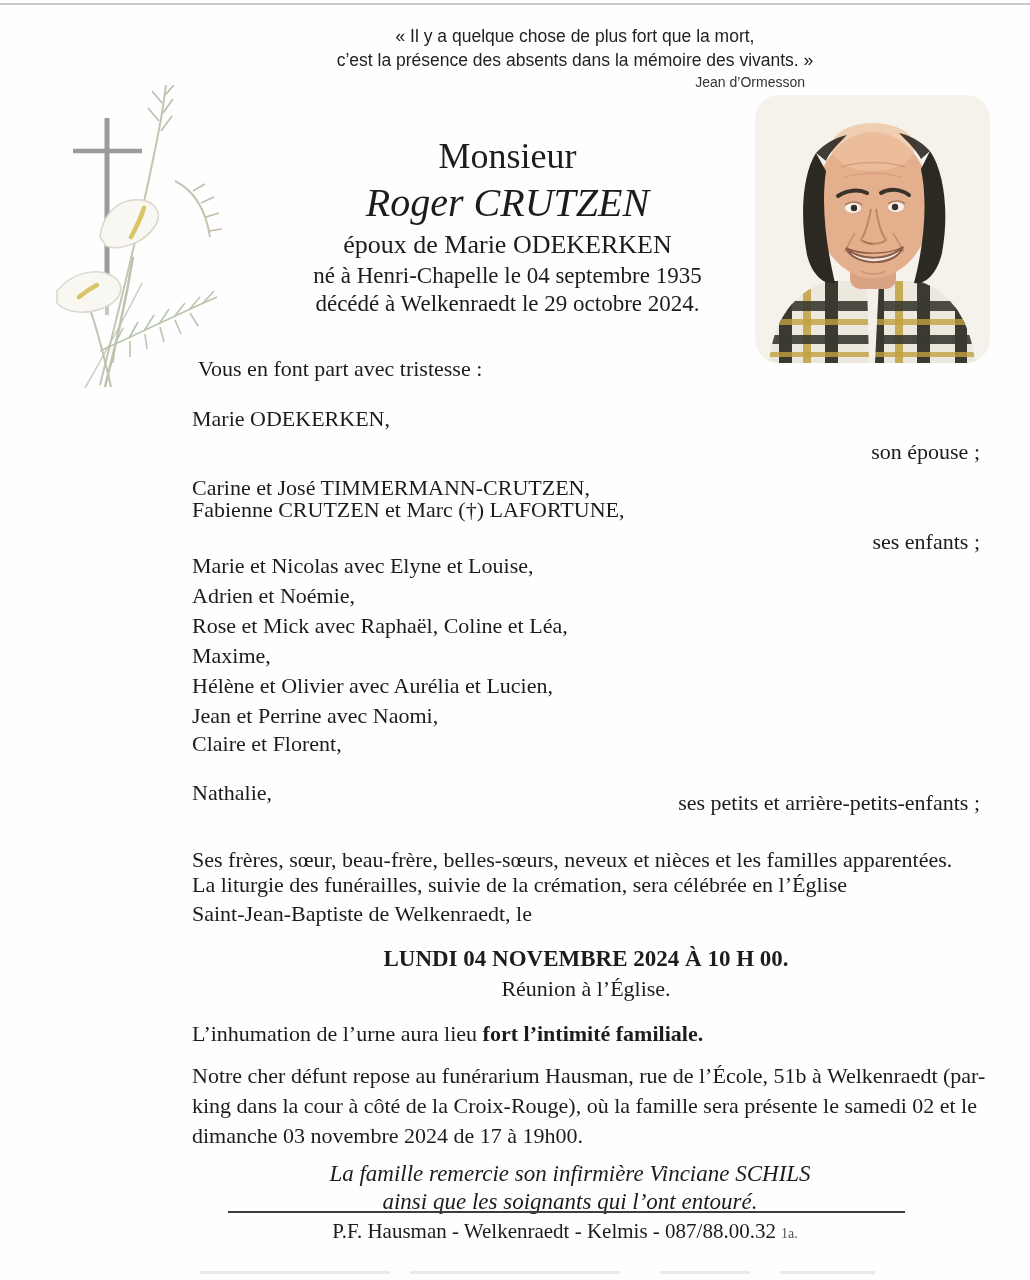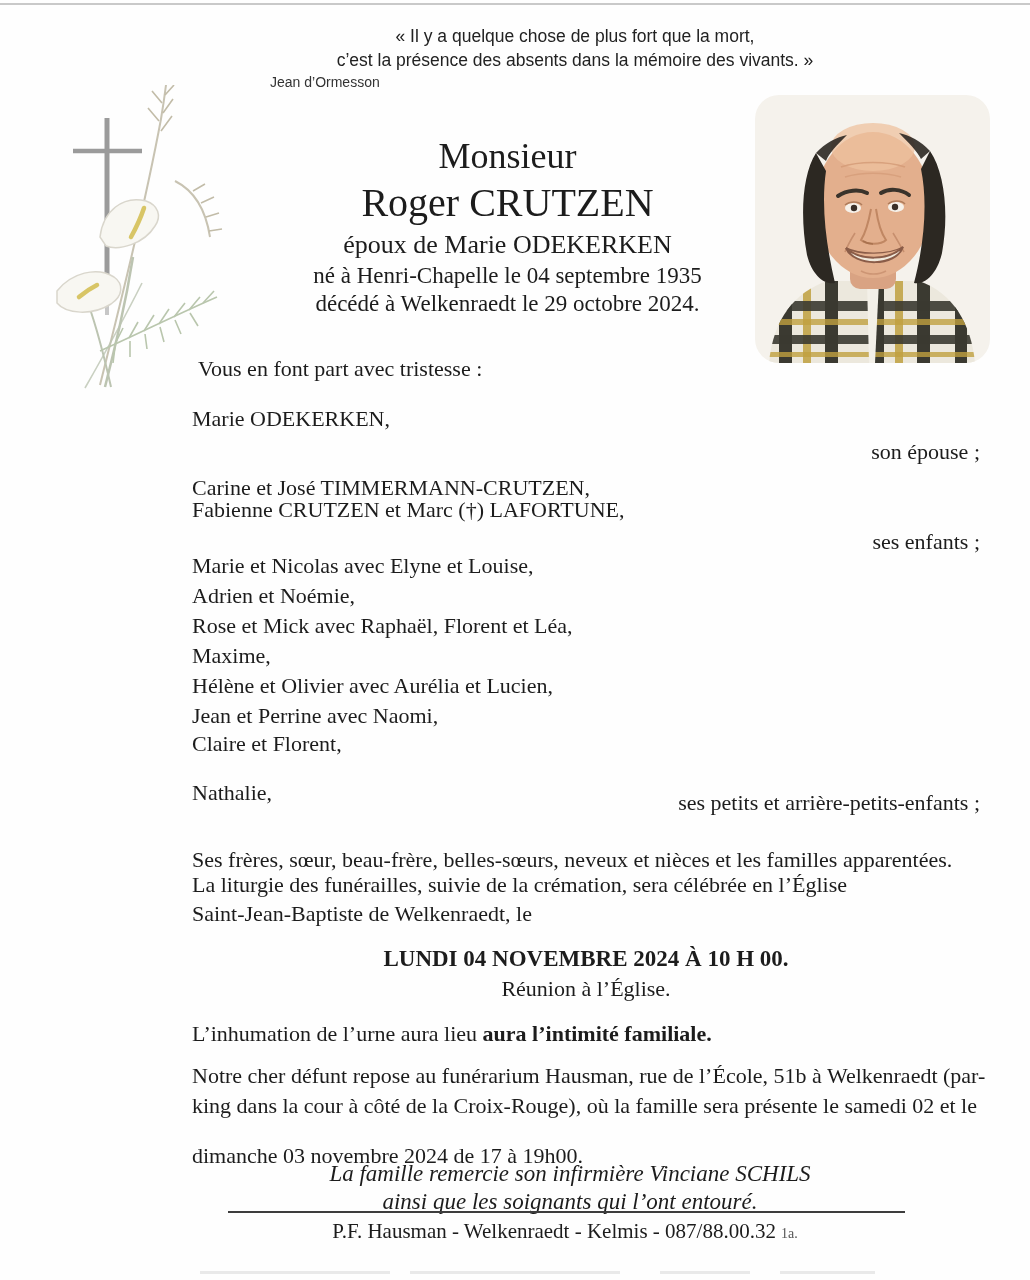--- a/index.html
+++ b/index.html
@@ -7,26 +7,26 @@
     width:1030px;height:1280px;position:relative;background:#fefefe;
     font-family:"Liberation Serif", serif;color:#1c1c1c;overflow:hidden;
   }
   .abs{position:absolute;}
   
   .scan-top{left:0;top:3px;width:1030px;height:2px;background:#bcbcbc;opacity:.8;}
   .scan-dash{height:3px;background:#e9e9e9;top:1271px;}
   
   .quote{left:270px;top:24px;width:610px;text-align:center;
          font-family:"Liberation Sans", sans-serif;font-size:17.5px;line-height:24px;color:#222;}
-  .quote-attr{left:270px;top:74px;width:535px;text-align:left;
+  .quote-attr{left:270px;top:74px;width:535px;text-align:right;
          font-family:"Liberation Sans", sans-serif;font-size:14px;color:#333;}
   
   .header{left:250px;top:134px;width:515px;text-align:center;}
   .h-title{font-size:36px;line-height:44px;}
-  .h-name{font-size:40px;line-height:50px;}
+  .h-name{font-size:40px;line-height:50px;font-style:italic;}
   .h-spouse{font-size:26px;line-height:34px;}
   .h-sub{font-size:23px;line-height:28px;}
   
   .bl{left:192px;font-size:22px;line-height:28px;white-space:nowrap;}
   .role{right:50px;left:auto;text-align:right;}
   .center-line{left:192px;width:788px;text-align:center;white-space:nowrap;}
   .bold{font-weight:bold;}
   .date-line{font-weight:bold;font-size:23px;}
   .thanks{left:190px;width:760px;text-align:center;font-style:italic;font-size:23px;line-height:28px;}
   .rule{left:228px;top:1211px;width:677px;height:2px;background:#3d3d3d;}
@@ -166,39 +166,39 @@
 
 <div class="abs bl" style="top:355px;margin-left:6px;">Vous en font part avec tristesse :</div>
 <div class="abs bl" style="top:405px;">Marie ODEKERKEN,</div>
 <div class="abs bl role" style="top:438px;">son épouse ;</div>
 <div class="abs bl" style="top:465px;margin-top:9px;">Carine et José TIMMERMANN-CRUTZEN,</div>
 <div class="abs bl" style="top:496px;">Fabienne CRUTZEN et Marc (†) LAFORTUNE,</div>
 <div class="abs bl role" style="top:528px;">ses enfants ;</div>
 
 <div class="abs bl" style="top:552px;">Marie et Nicolas avec Elyne et Louise,</div>
 <div class="abs bl" style="top:582px;">Adrien et Noémie,</div>
-<div class="abs bl" style="top:612px;">Rose et Mick avec Raphaël, Florent et Léa,</div>
+<div class="abs bl" style="top:612px;">Rose et Mick avec Raphaël, Coline et Léa,</div>
 <div class="abs bl" style="top:642px;">Maxime,</div>
 <div class="abs bl" style="top:672px;">Hélène et Olivier avec Aurélia et Lucien,</div>
 <div class="abs bl" style="top:702px;">Jean et Perrine avec Naomi,</div>
 <div class="abs bl" style="top:730px;">Claire et Florent,</div>
 <div class="abs bl" style="top:758px;margin-top:21px;">Nathalie,</div>
 <div class="abs bl role" style="top:789px;">ses petits et arrière-petits-enfants ;</div>
 
 <div class="abs bl" style="top:846px;">Ses frères, sœur, beau-frère, belles-sœurs, neveux et nièces et les familles apparentées.</div>
 
 <div class="abs bl" style="top:871px;">La liturgie des funérailles, suivie de la crémation, sera célébrée en l’Église</div>
 <div class="abs bl" style="top:900px;">Saint-Jean-Baptiste de Welkenraedt, le</div>
 <div class="abs bl center-line date-line" style="top:945px;text-align:center;">LUNDI 04 NOVEMBRE 2024 À 10 H 00.</div>
 <div class="abs bl center-line" style="top:975px;">Réunion à l’Église.</div>
 
-<div class="abs bl" style="top:1020px;"><span>L’inhumation de l’urne aura lieu </span><span class="bold">aura l’intimité familiale.</span></div>
+<div class="abs bl" style="top:1020px;"><span>L’inhumation de l’urne aura lieu </span><span class="bold">fort l’intimité familiale.</span></div>
 
 <div class="abs bl" style="top:1062px;">Notre cher défunt repose au funérarium Hausman, rue de l’École, 51b à Welkenraedt (par-</div>
 <div class="abs bl" style="top:1092px;">king dans la cour à côté de la Croix-Rouge), où la famille sera présente le samedi 02 et le</div>
-<div class="abs bl" style="top:1122px;margin-top:20px;">dimanche 03 novembre 2024 de 17 à 19h00.</div>
+<div class="abs bl" style="top:1122px;">dimanche 03 novembre 2024 de 17 à 19h00.</div>
 
 <div class="abs thanks" style="top:1160px;">La famille remercie son infirmière Vinciane SCHILS</div>
 <div class="abs thanks" style="top:1188px;">ainsi que les soignants qui l’ont entouré.</div>
 
 <div class="abs rule"></div>
 
 <div class="abs footer-line"><span>P.F. Hausman - Welkenraedt - Kelmis - 087/88.00.32</span><span class="fn-mark">1a.</span></div>
 
 </body></html>

